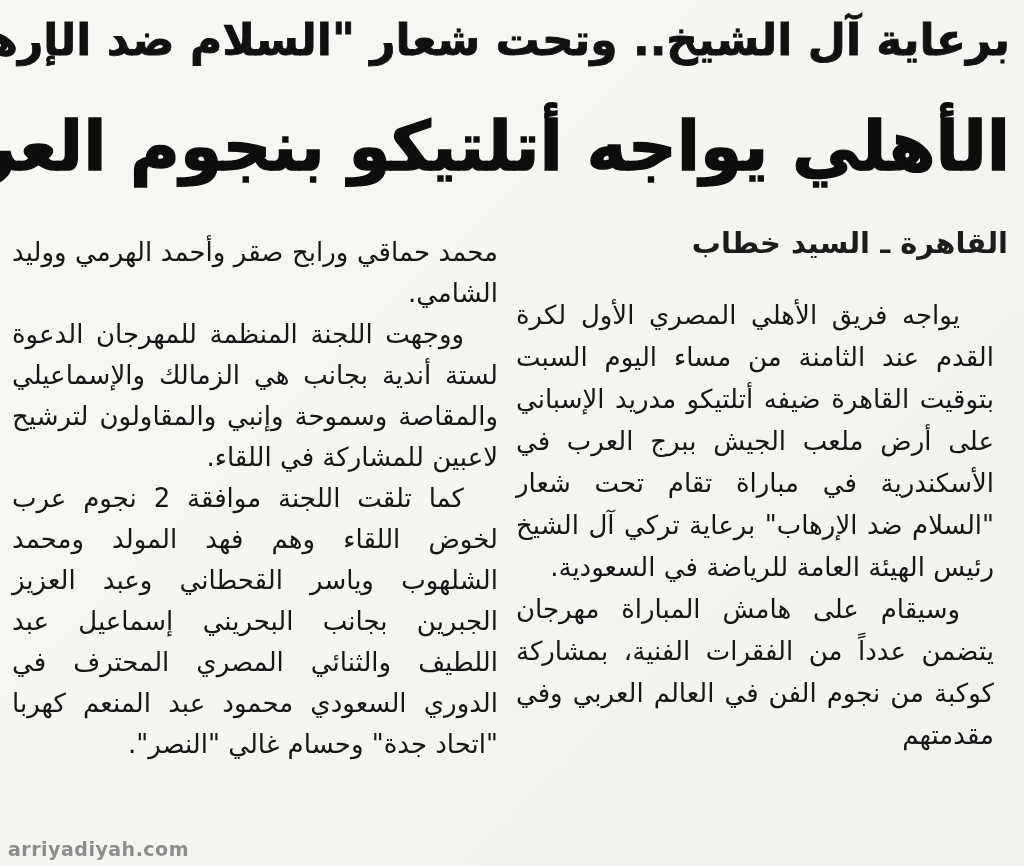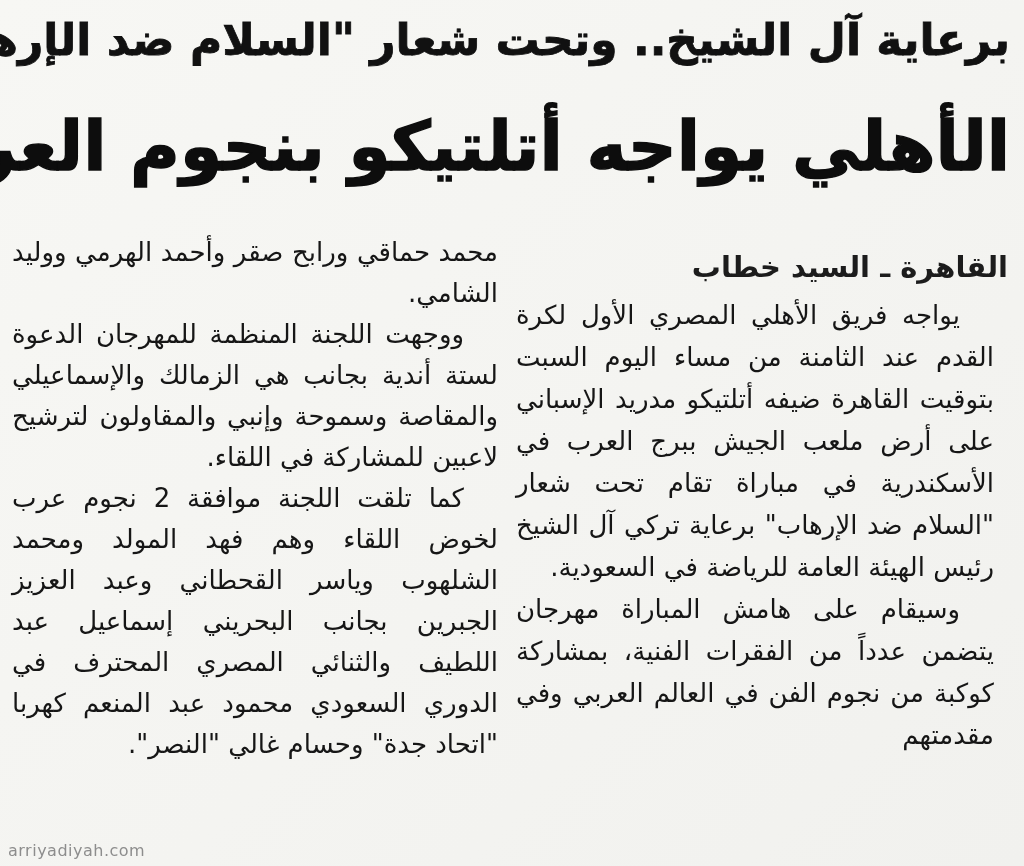--- a/index.html
+++ b/index.html
@@ -50,21 +50,20 @@
     white-space: nowrap;
   }
   .byline {
     position: absolute;
     top: 226px;
     right: 16px;
     font-size: 29px;
     font-weight: bold;
     color: #1c1c1c;
     text-align: right;
-    margin-top: 24px;
   }
   .col {
     position: absolute;
     font-size: 26px;
     font-weight: normal;
     color: #161616;
     text-align: justify;
     text-align-last: right;
   }
   .col-right {
@@ -84,22 +83,22 @@
     padding: 0;
   }
   .col p.indent {
     text-indent: 34px;
   }
   .watermark {
     position: absolute;
     left: 8px;
     bottom: 6px;
     direction: ltr;
-    font-size: 16px;
-    font-weight: normal;
+    font-size: 19px;
+    font-weight: bold;
     color: #8d8d8d;
     letter-spacing: 0.5px;
     margin-top: 44px;
   }
 </style>
 </head>
 <body>
 
 <div class="page">
 

